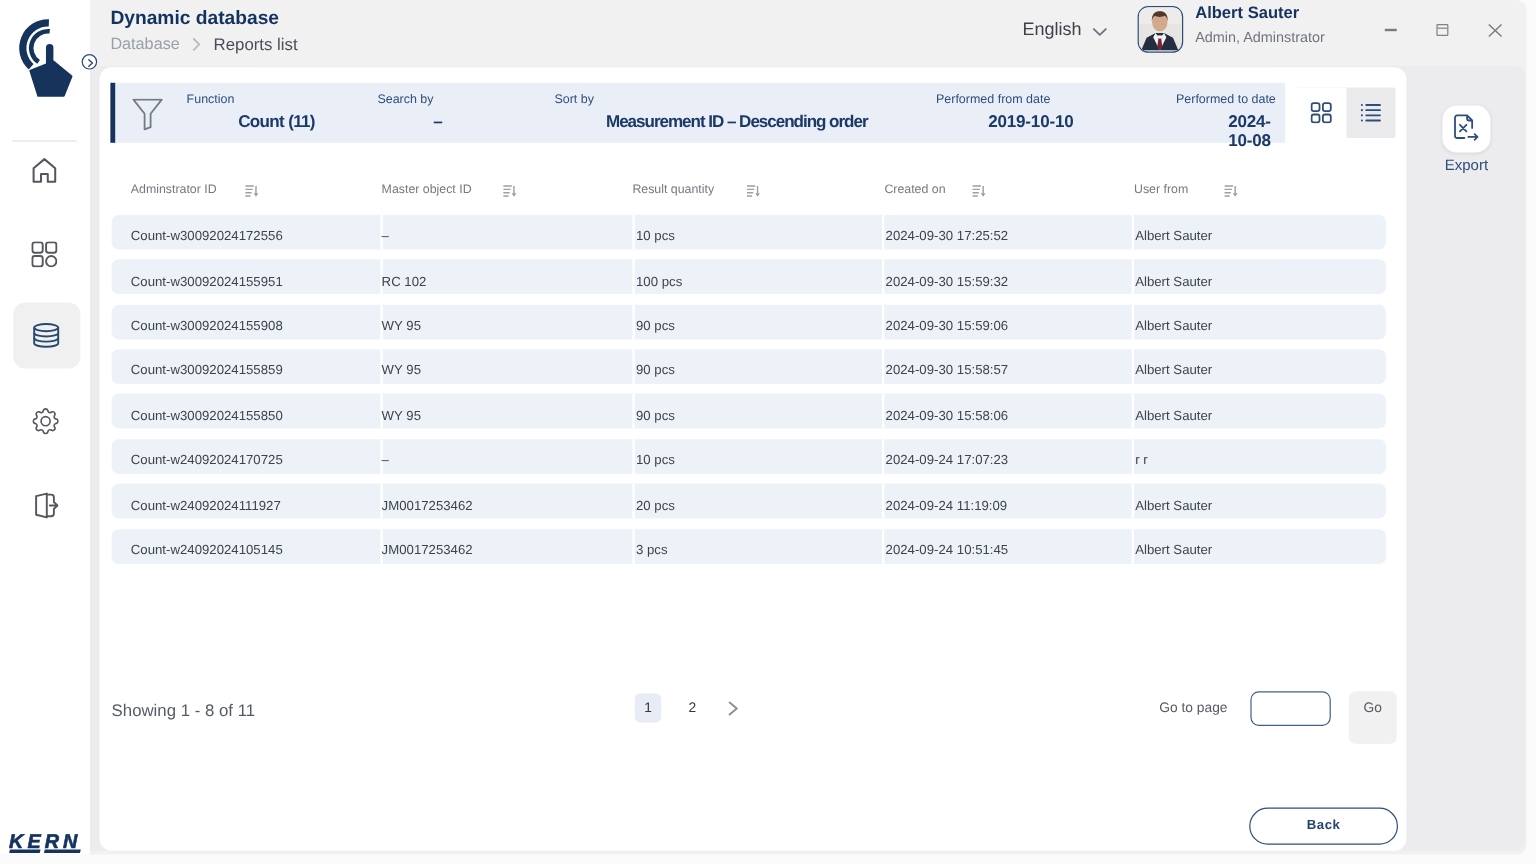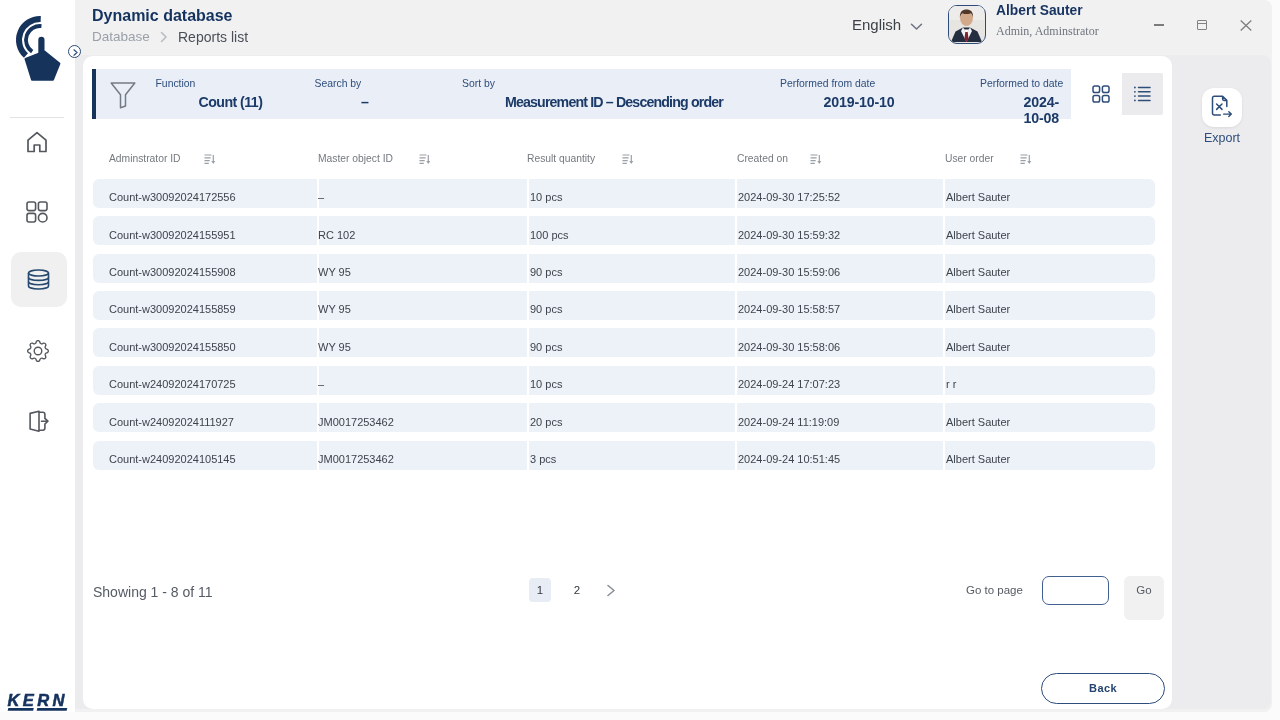--- a/index.html
+++ b/index.html
@@ -106,21 +106,21 @@
       <rect x="0" y="0" width="35" height="14" fill="#edecea"></rect>
       <path d="M 2,36 L 6.5,25.5 L 14,21.5 L 21,21.5 L 28.5,25.5 L 33,36 Z" fill="#232e40"></path>
       <path d="M 13.5,21 L 17.5,28 L 21.5,21 L 19.5,23.5 L 15.5,23.5 Z" fill="#ffffff"></path>
       <path d="M 14,21.5 L 17.5,27.5 L 21,21.5 L 23,25 L 17.5,36 L 12,25 Z" fill="#f5f4f2"></path>
       <path d="M 16.3,26 L 18.7,26 L 19.6,33 L 17.5,36 L 15.4,33 Z" fill="#7c2330"></path>
       <ellipse cx="17.5" cy="12.5" rx="6.4" ry="7.6" fill="#d3a98c"></ellipse>
       <path d="M 10.9,12 C 10.5,5.5 13.5,3.4 17.5,3.4 C 21.5,3.4 24.5,5.5 24.1,12 C 23.6,8.9 22.7,7.8 21.5,7.2 C 19.2,8.4 15.3,8.3 13.4,7.2 C 12.2,8.1 11.3,9.2 10.9,12 Z" fill="#50382a"></path>
     </svg>
   </div>
   <div class="abs" style="left:996px; top:3px; font-size:13.8px; font-weight:bold; color:#16325f;">Albert Sauter</div>
-  <div class="abs" style="left:996px; top:24px; font-size:12px; color:#6f757e;font-family:Liberation Serif, serif;">Admin, Adminstrator</div>
+  <div class="abs" style="left:996px; top:24px; font-size:12px; color:#6f757e;">Admin, Adminstrator</div>
 
   <div class="abs" style="left:1153.5px; top:24.2px; width:10px; height:1.4px; background:#7b7b7b;"></div>
   <div class="abs" style="left:1197px; top:20.2px; width:10px; height:9.5px; border:1.2px solid #828282; border-radius:1px;"></div>
   <div class="abs" style="left:1198.2px; top:22.6px; width:7.6px; height:1.1px; background:#828282;"></div>
   <svg class="abs" style="left:1240px; top:20px;" width="12" height="11" viewBox="0 0 12 11">
     <path d="M0.7,0.5 L11.3,10.5 M11.3,0.5 L0.7,10.5" stroke="#7b7b7b" stroke-width="1.2"></path>
   </svg>
 
   <div class="abs filterbar">
     <svg style="position:absolute; left:14.5px; top:13px;" width="26" height="27" viewBox="0 0 26 27">
@@ -157,21 +157,21 @@
       <circle cx="0.9" cy="5.8" r="0.9"></circle>
       <circle cx="0.9" cy="10.1" r="0.9"></circle>
       <circle cx="0.9" cy="14.4" r="0.9"></circle>
     </g>
   </svg>
 
   <div class="hdr" style="left:109px;">Adminstrator ID</div>
   <div class="hdr" style="left:318px;">Master object ID</div>
   <div class="hdr" style="left:527px;">Result quantity</div>
   <div class="hdr" style="left:737px;">Created on</div>
-  <div class="hdr" style="left:945px;">User order</div>
+  <div class="hdr" style="left:945px;">User from</div>
   <svg class="abs sorticon" style="left:203.5px; top:153px;" width="12" height="12" viewBox="0 0 12 12">
     <g stroke="#9aa0a6" stroke-width="1.2" fill="none">
       <path d="M0.5,2 H7.5 M0.5,4.8 H6.6 M0.5,7.6 H5.7 M0.5,10.4 H4.8"></path>
       <path d="M9.3,2 V8.4"></path>
     </g>
     <path d="M7.3,8 L11.3,8 L9.3,11 Z" fill="#9aa0a6"></path>
   </svg>
   <svg class="abs sorticon" style="left:418.5px; top:153px;" width="12" height="12" viewBox="0 0 12 12">
     <g stroke="#9aa0a6" stroke-width="1.2" fill="none">
       <path d="M0.5,2 H7.5 M0.5,4.8 H6.6 M0.5,7.6 H5.7 M0.5,10.4 H4.8"></path>

